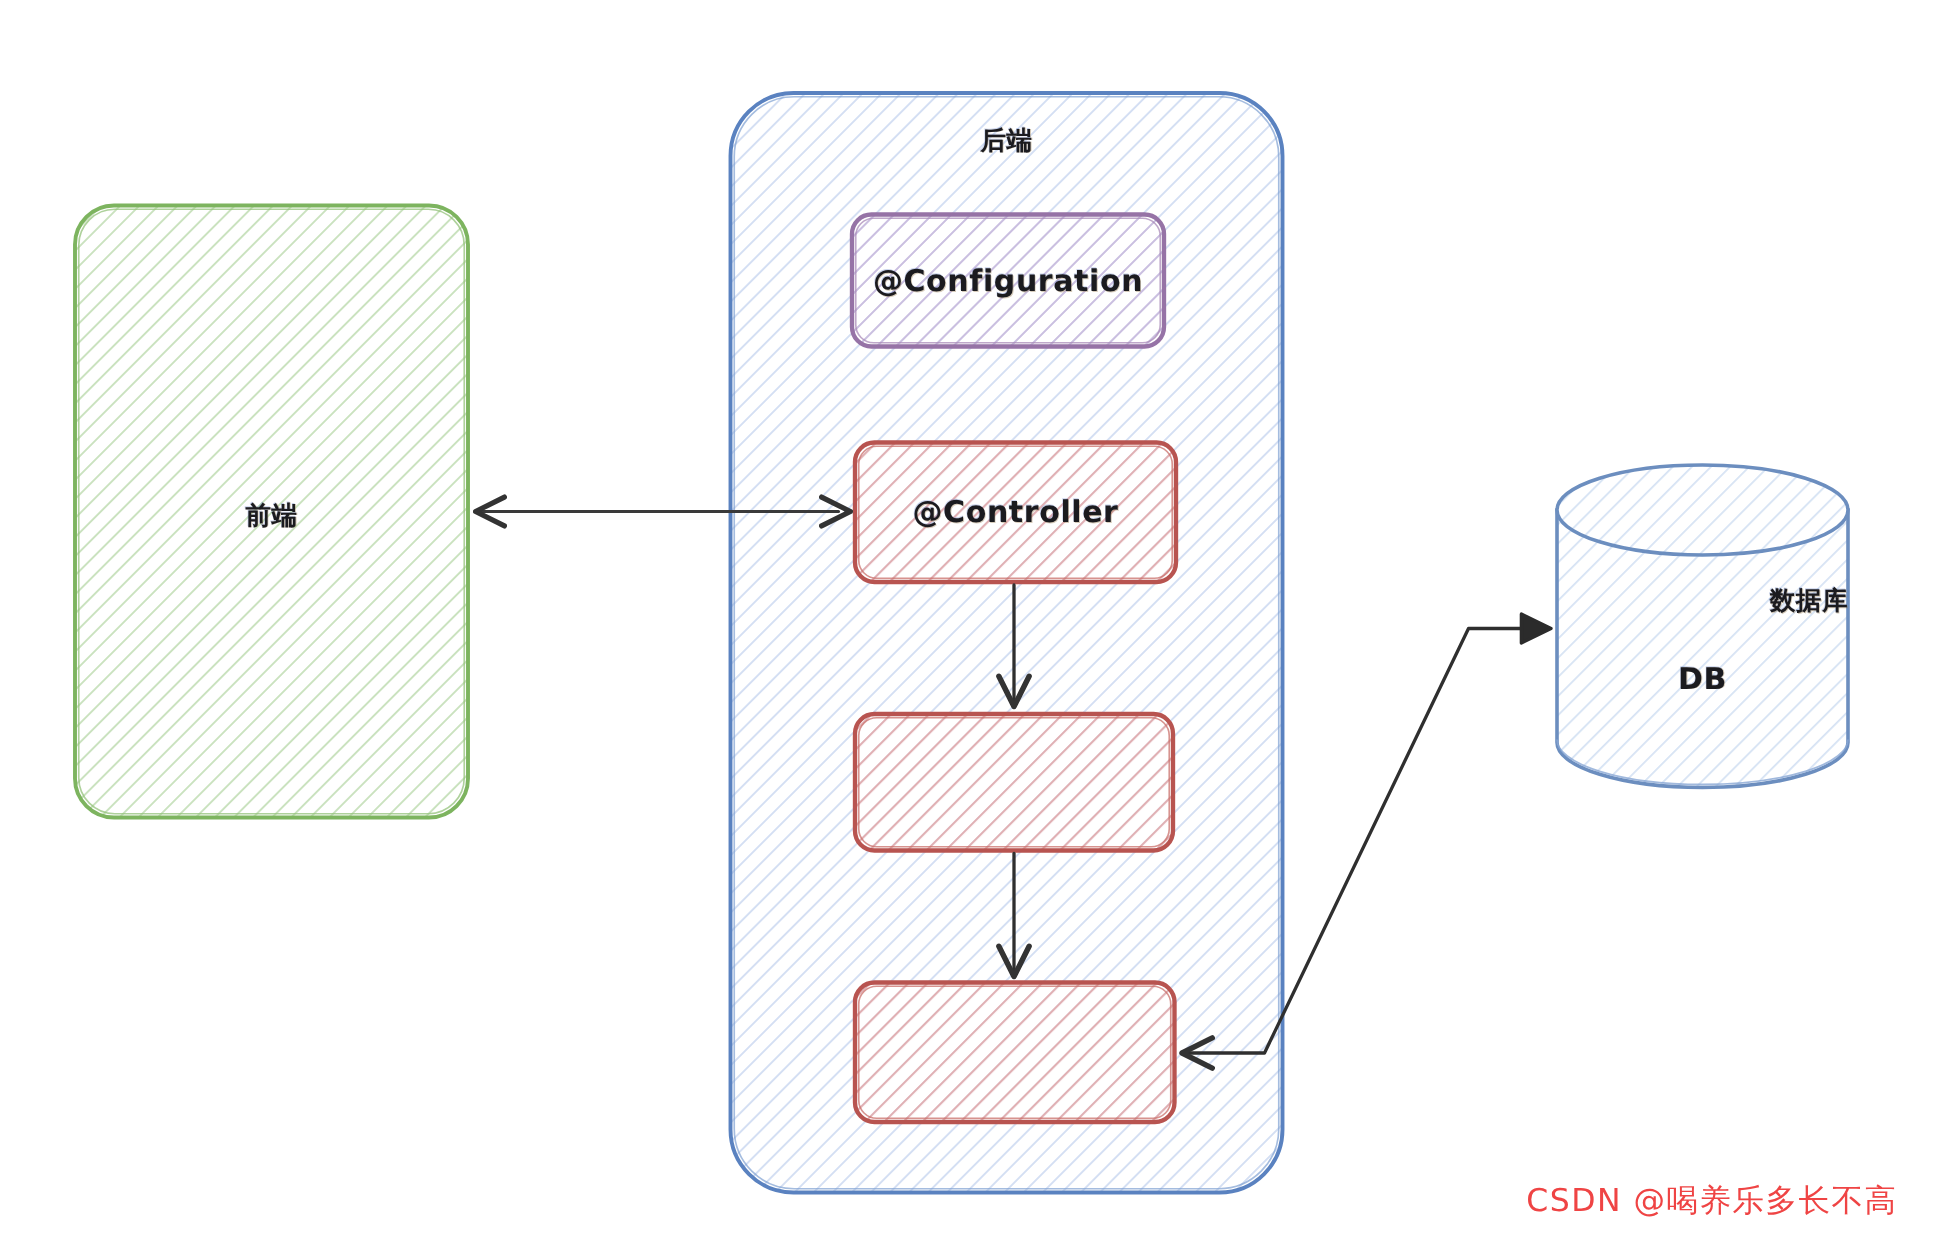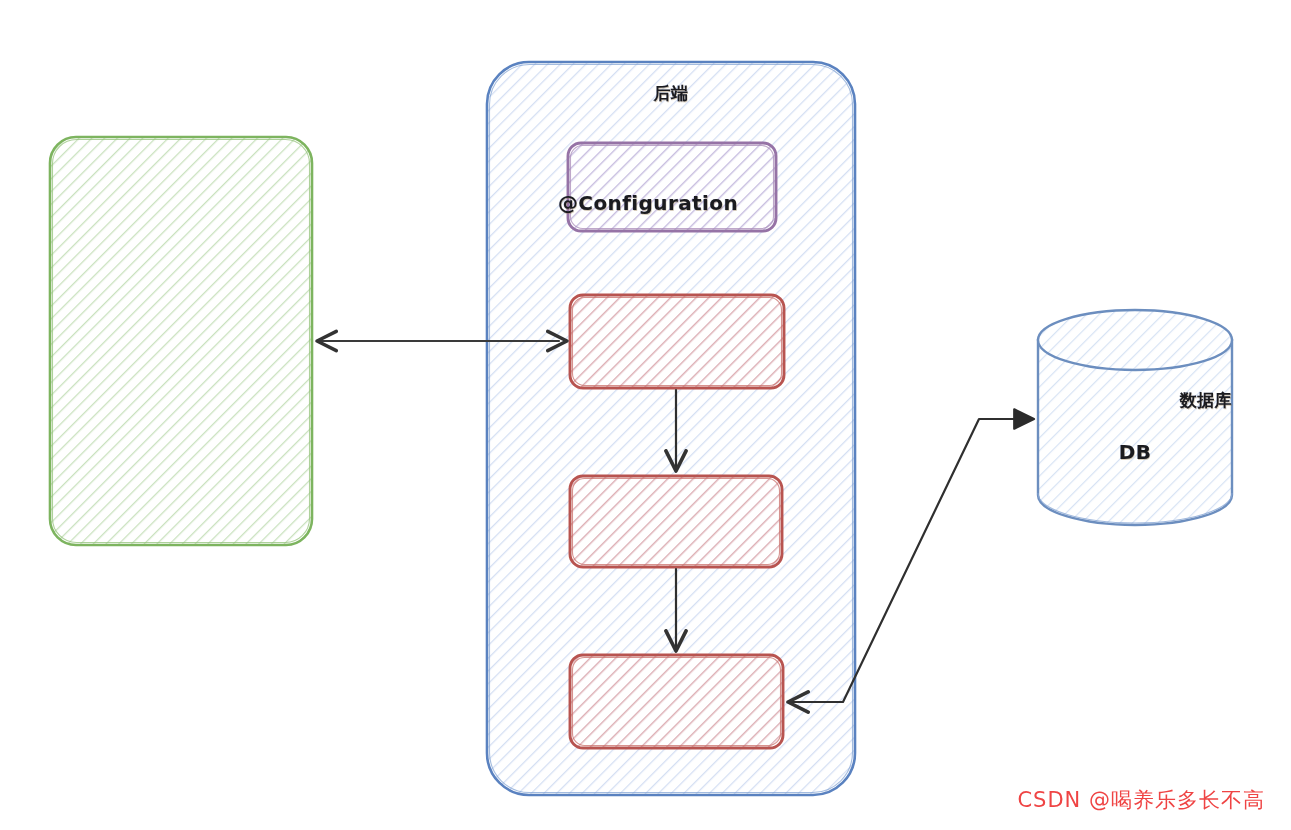--- a/index.html
+++ b/index.html
@@ -146,23 +146,25 @@
       <path d="M676 569 L676 650" fill="none" stroke="#2f2f2f" stroke-width="2.2" stroke-linecap="round" marker-end="url(#ah-right)"></path>
     </g>
 
     <g>
       <path d="M789 702 L843 702 L979 419 L1033 419" fill="none" stroke="#2f2f2f" stroke-width="2.2" stroke-linecap="round" stroke-linejoin="round" marker-start="url(#ah-right)" marker-end="url(#ah-right-filled)"></path>
     </g>
   </svg>
 
   <div class="node-label label-cn" style="left:487px; top:82px; width:368px;">后端</div>
 
+  <div class="node-label label-cn" style="left:50px; top:332px; width:262px;">前端</div>
 
-  <div class="node-label label-en" style="left:544px; top:175px; width:208px;margin-top:16px;">@Configuration</div>
+  <div class="node-label label-en" style="left:568px; top:175px; width:208px;">@Configuration</div>
 
+  <div class="node-label label-en" style="left:570px; top:329px; width:214px;">@Controller</div>
 
 
 
   <div class="node-label label-cn" style="left:1038px; top:389px; width:194px;text-align:right;">数据库</div>
 
   <div class="node-label label-en" style="left:1038px; top:440px; width:194px;">DB</div>
 
   <div class="watermark">CSDN @喝养乐多长不高</div>
 
 </div>

